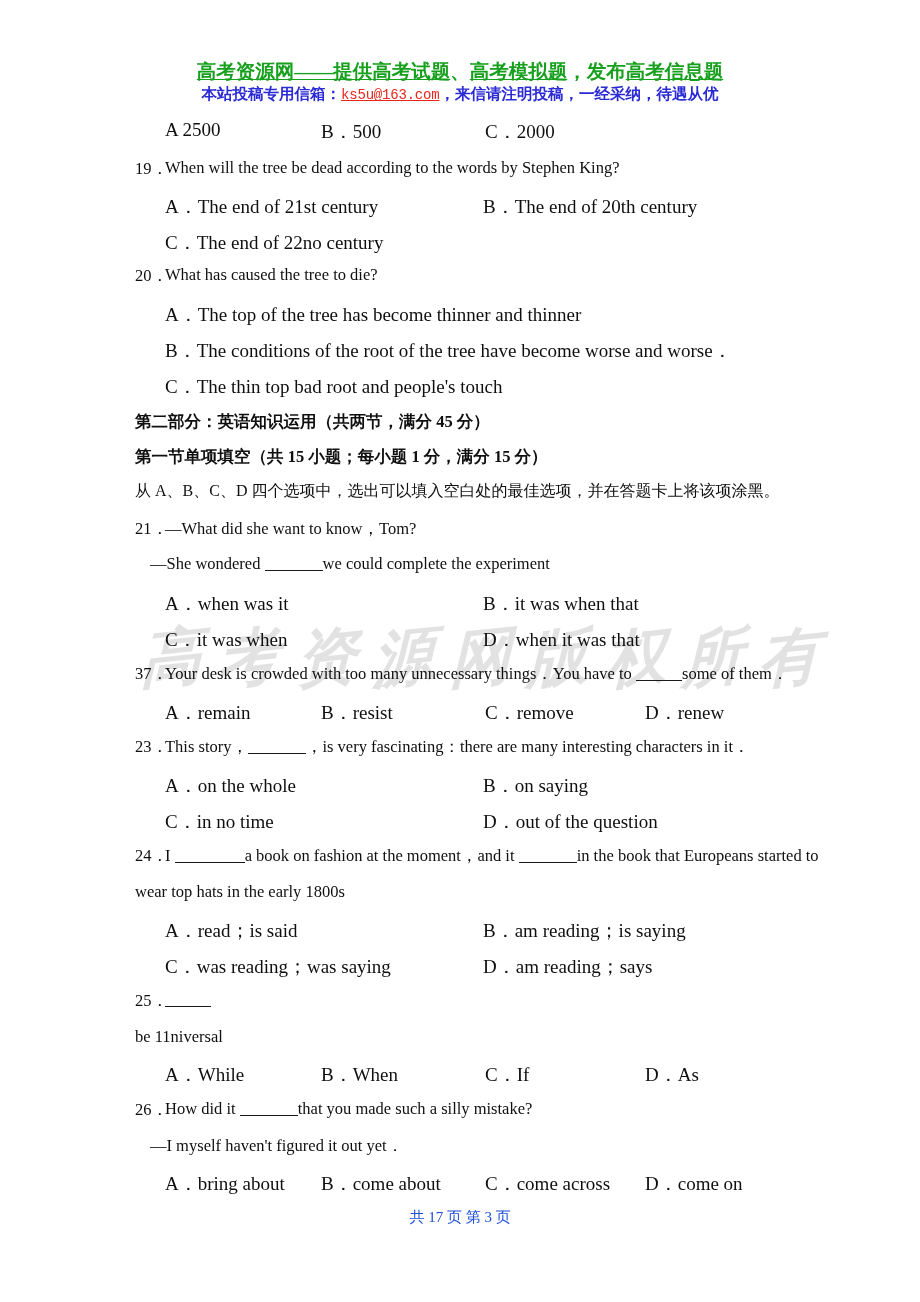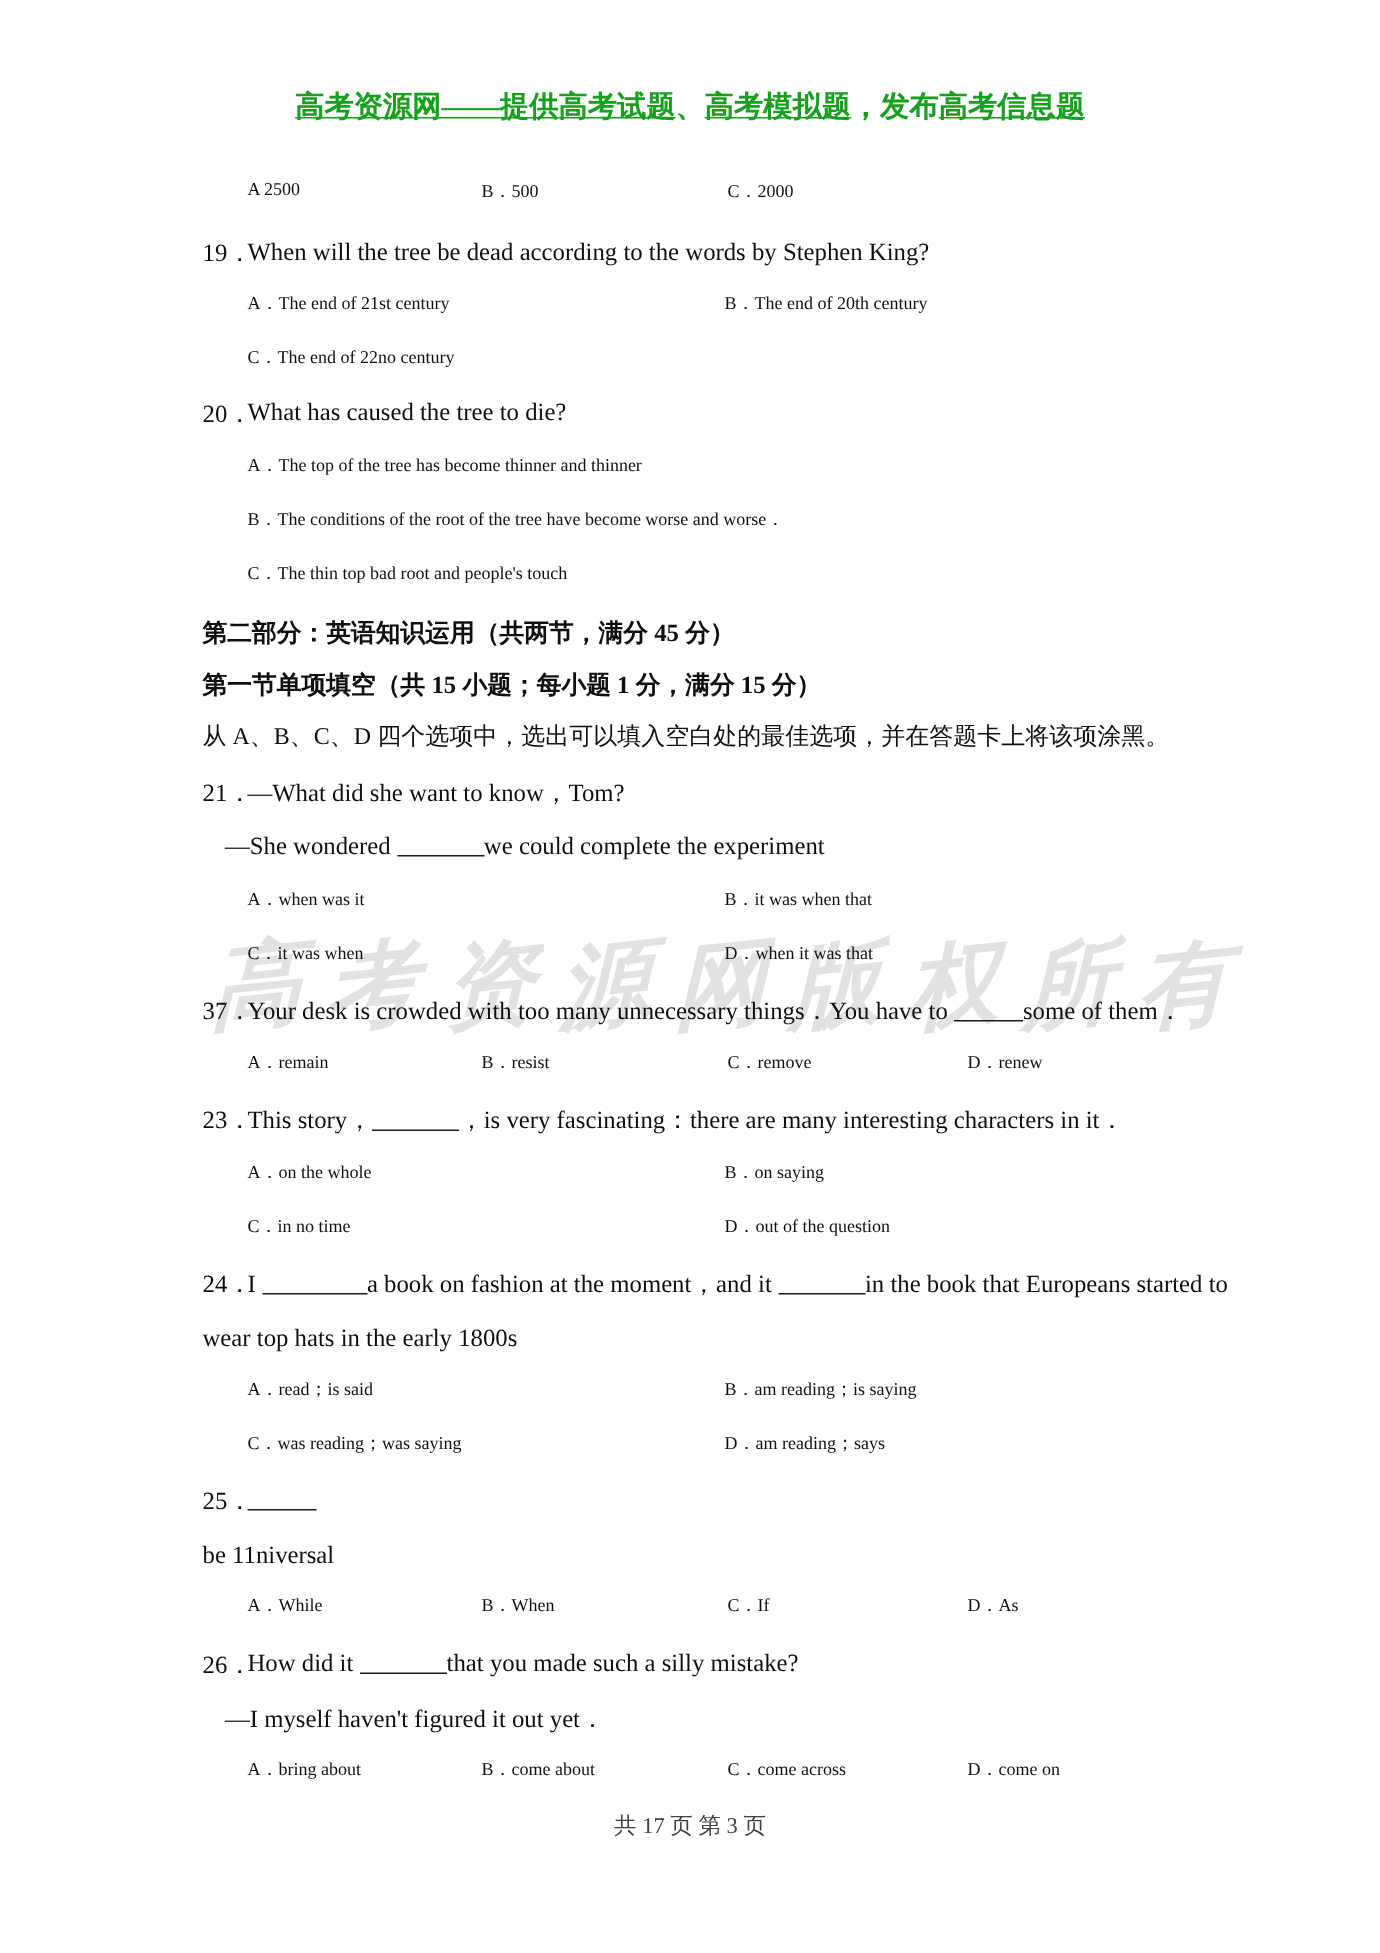--- a/index.html
+++ b/index.html
@@ -109,21 +109,21 @@
   }
   .dash {
     position: absolute;
     left: 150px;
     font-size: 16.5px;
     white-space: nowrap;
   }
 
   .opt {
     position: absolute;
-    font-size: 12px;
+    font-size: 19px;
     white-space: nowrap;
   }
   .c1 { left: 165px; }
   .c2 { left: 321px; }
   .c3 { left: 485px; }
   .c4 { left: 645px; }
   .half1 { left: 165px; }
   .half2 { left: 483px; }
 
   .heading {
@@ -148,32 +148,33 @@
   .b-sm { width: 46px; }
   .b-md { width: 58px; }
   .b-lg { width: 70px; }
 
   .footer {
     position: absolute;
     left: 0;
     top: 1208px;
     width: 920px;
     text-align: center;
-    color: #404040;
+    color: #1d4ed8;
     font-size: 15px;
     white-space: nowrap;
   }
 </style>
 </head>
 <body>
 
 <div class="page">
 
   <div class="banner">
     <div class="banner-line1"><span class="u">高考资源网——提供</span><span class="u">高考试题</span><span>、</span><span class="u">高考模拟题</span><span>，发布</span><span class="u">高考信息题</span></div>
+    <div class="banner-line2"><span>本站投稿专用信箱：</span><span class="email">ks5u@163.com</span><span>，来信请注明投稿，一经采纳，待遇从优</span></div>
   </div>
 
   <div class="watermark">
     <span>高</span>
     <span>考</span>
     <span>资</span>
     <span>源</span>
     <span>网</span>
     <span>版</span>
     <span>权</span>

